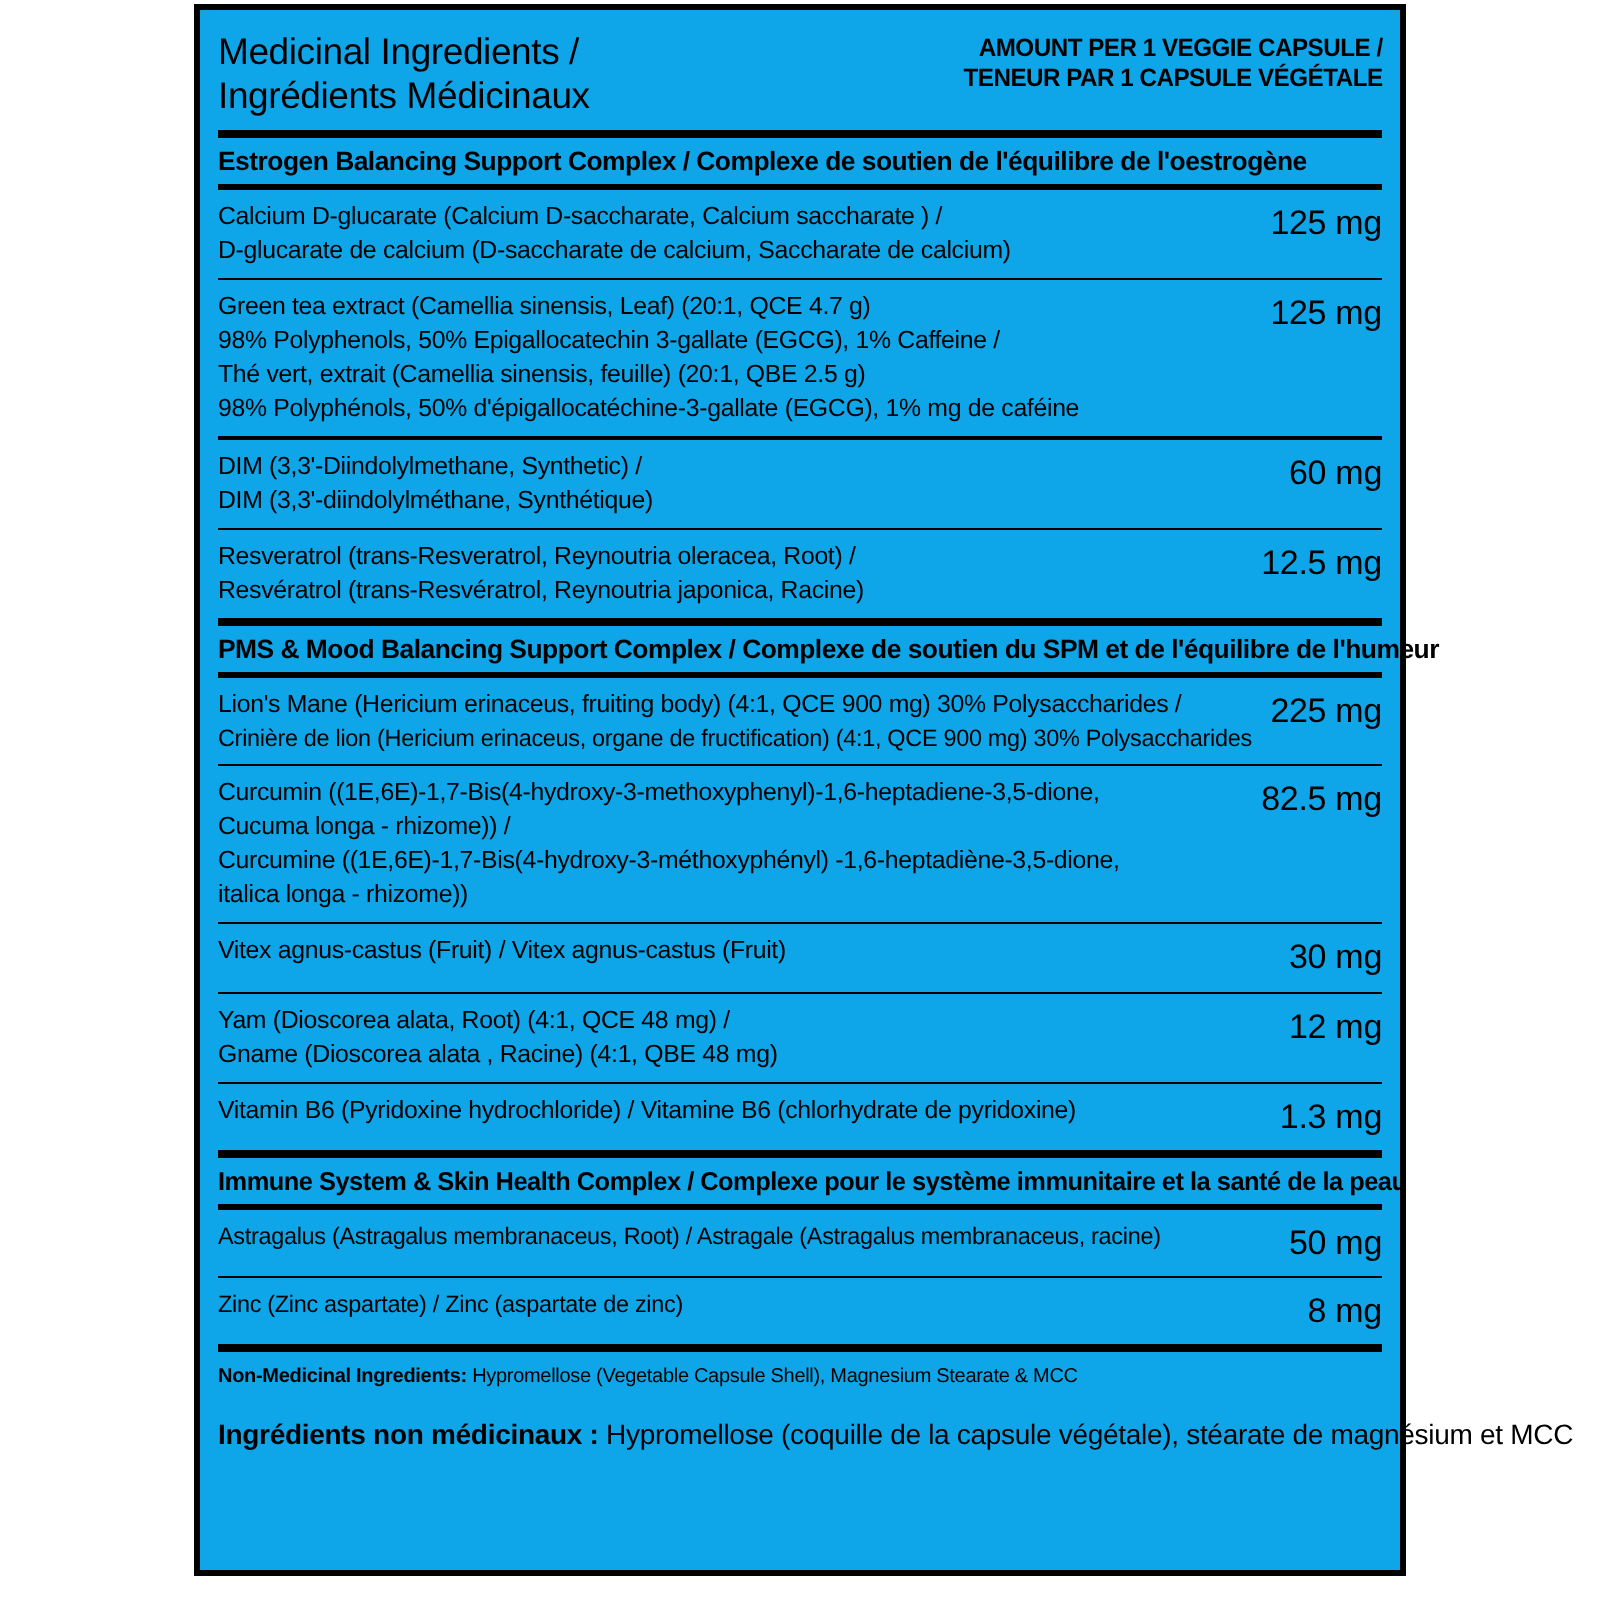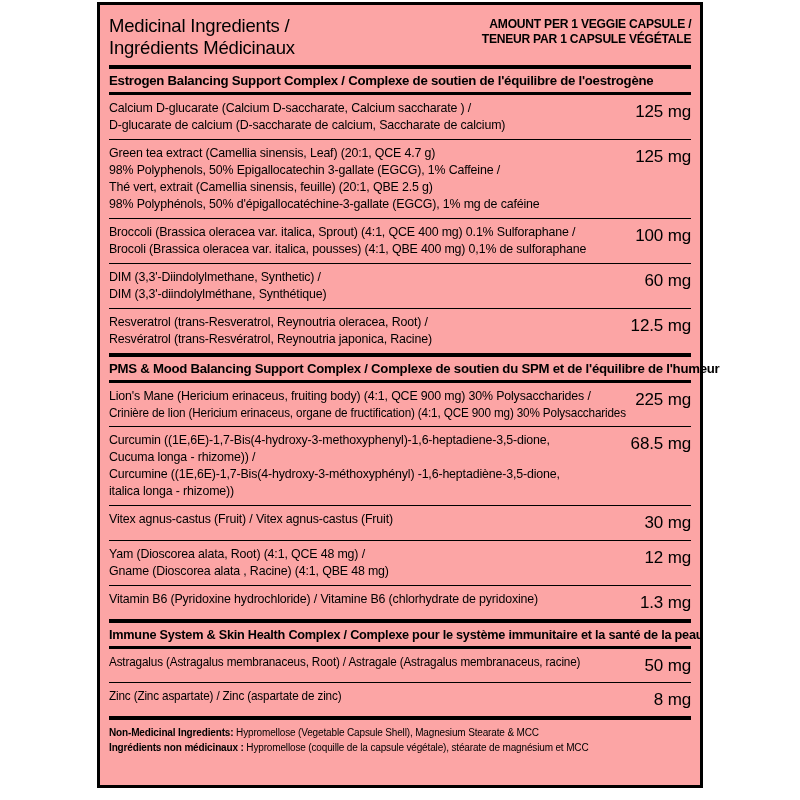--- a/index.html
+++ b/index.html
@@ -16,21 +16,21 @@
   }
 
   #label-frame {
     position: absolute;
     left: 97px;
     top: 2px;
     width: 606px;
     height: 786px;
     border: 3px solid #000000;
     box-sizing: border-box;
-    background: #fca5a5;
+    background: #0ea5e9;
   }
 
   .inner {
     padding: 0 9px;
     box-sizing: border-box;
     height: 100%;
   }
 
   
   .hdr {
@@ -122,21 +122,22 @@
   .footer {
     padding: 6px 0 0 0;
   }
   .foot-line {
     font-size: 10px;
     line-height: 1.42;
     letter-spacing: -0.15px;
     white-space: nowrap;
   }
   .foot-line.fr {
-    font-size: 10px;
+    font-size: 14px;
+    margin-top: 11px;
   }
   .foot-line b {
     font-weight: bold;
   }
 </style>
 </head>
 <body>
 
 <div id="label-frame">
   <div class="inner">
@@ -168,27 +169,20 @@
         <div class="row">
           <div class="row-names">
             <div class="line">Green tea extract (Camellia sinensis, Leaf) (20:1, QCE 4.7 g)</div>
             <div class="line">98% Polyphenols, 50% Epigallocatechin 3-gallate (EGCG), 1% Caffeine /</div>
             <div class="line">Thé vert, extrait (Camellia sinensis, feuille) (20:1, QBE 2.5 g)</div>
             <div class="line">98% Polyphénols, 50% d'épigallocatéchine-3-gallate (EGCG), 1% mg de caféine</div>
           </div>
           <div class="row-amt">125 mg</div>
         </div>
         <div class="rule-thin"></div>
-        <div class="row">
-          <div class="row-names">
-            <div class="line">Broccoli (Brassica oleracea var. italica, Sprout) (4:1, QCE 400 mg) 0.1% Sulforaphane /</div>
-            <div class="line">Brocoli (Brassica oleracea var. italica, pousses) (4:1, QBE 400 mg) 0,1% de sulforaphane</div>
-          </div>
-          <div class="row-amt">100 mg</div>
-        </div>
         <div class="rule-thin"></div>
         <div class="row">
           <div class="row-names">
             <div class="line">DIM (3,3'-Diindolylmethane, Synthetic) /</div>
             <div class="line">DIM (3,3'-diindolylméthane, Synthétique)</div>
           </div>
           <div class="row-amt">60 mg</div>
         </div>
         <div class="rule-thin"></div>
         <div class="row">
@@ -209,21 +203,21 @@
           <div class="row-amt">225 mg</div>
         </div>
         <div class="rule-thin"></div>
         <div class="row">
           <div class="row-names">
             <div class="line">Curcumin ((1E,6E)-1,7-Bis(4-hydroxy-3-methoxyphenyl)-1,6-heptadiene-3,5-dione,</div>
             <div class="line">Cucuma longa - rhizome)) /</div>
             <div class="line">Curcumine ((1E,6E)-1,7-Bis(4-hydroxy-3-méthoxyphényl) -1,6-heptadiène-3,5-dione,</div>
             <div class="line">italica longa - rhizome))</div>
           </div>
-          <div class="row-amt">68.5 mg</div>
+          <div class="row-amt">82.5 mg</div>
         </div>
         <div class="rule-thin"></div>
         <div class="row">
           <div class="row-names">
             <div class="line">Vitex agnus-castus (Fruit) / Vitex agnus-castus (Fruit)</div>
           </div>
           <div class="row-amt">30 mg</div>
         </div>
         <div class="rule-thin"></div>
         <div class="row">

